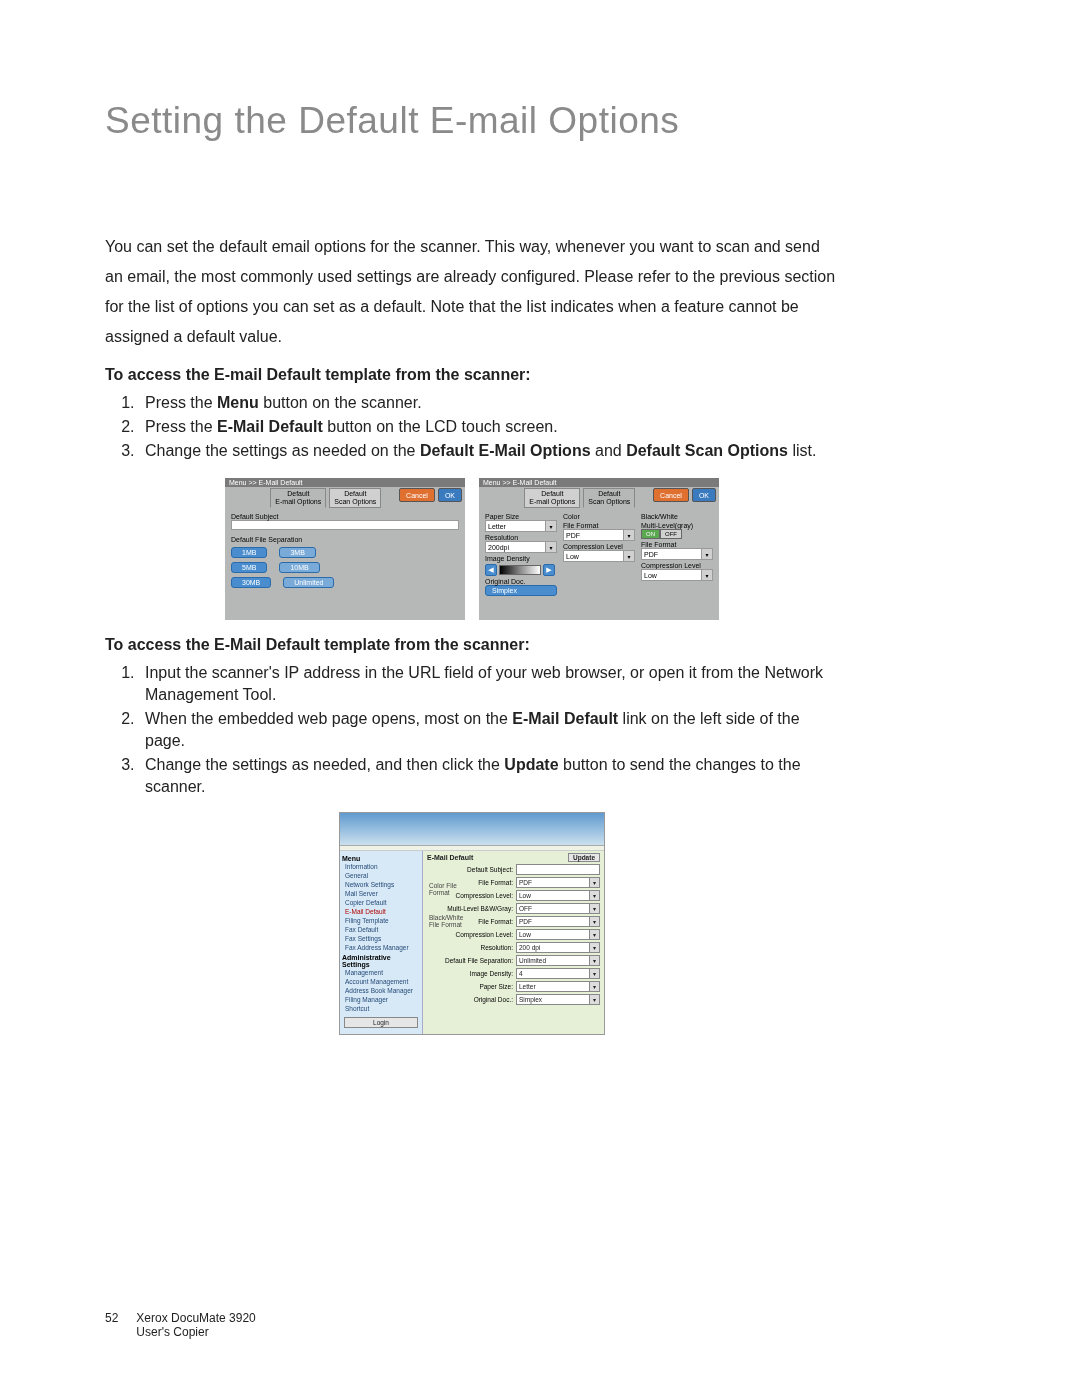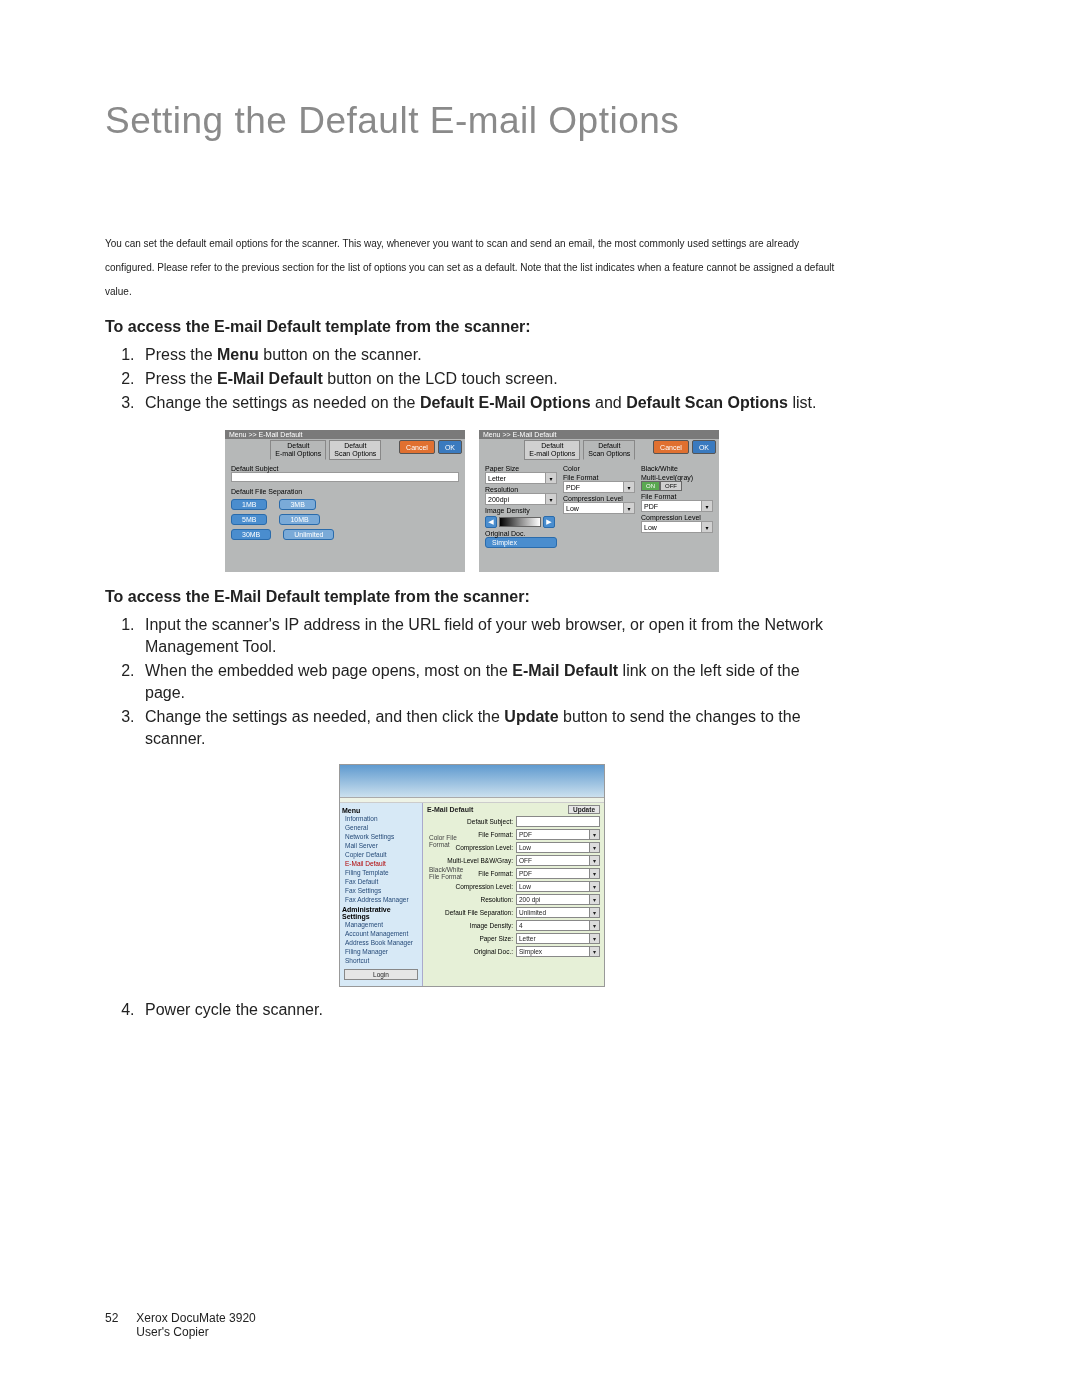--- a/index.html
+++ b/index.html
@@ -17,22 +17,22 @@
     position: relative;
   }
   .title {
     font-size: 37px;
     font-weight: 300;
     color: #8a8a8a;
     letter-spacing: 0.5px;
     margin-bottom: 90px;
   }
   .para {
-    font-size: 10px;
-    line-height: 24px;
+    font-size: 16px;
+    line-height: 30px;
     margin-bottom: 14px;
   }
   .bold {
     font-weight: bold;
   }
   .subhead {
     font-size: 16px;
     font-weight: bold;
     margin: 14px 0 8px 0;
   }
@@ -427,23 +427,20 @@
           <div class="frow">
               <div class="flbl">Original Doc.:</div>
               <div class="fval">Simplex</div>
               <div class="fdrop">▾</div>
             </div>
         </div>
       </div>
     </div>
   </div>
 
-  <ol class="steps" start="4">
-    <li>Power cycle the scanner.</li>
-  </ol>
 
 
   <div class="footer">
     <span class="pg">52</span>
     <span>
       <span>Xerox DocuMate 3920</span><br>
       <span>User's Copier</span>
     </span>
   </div>
 

